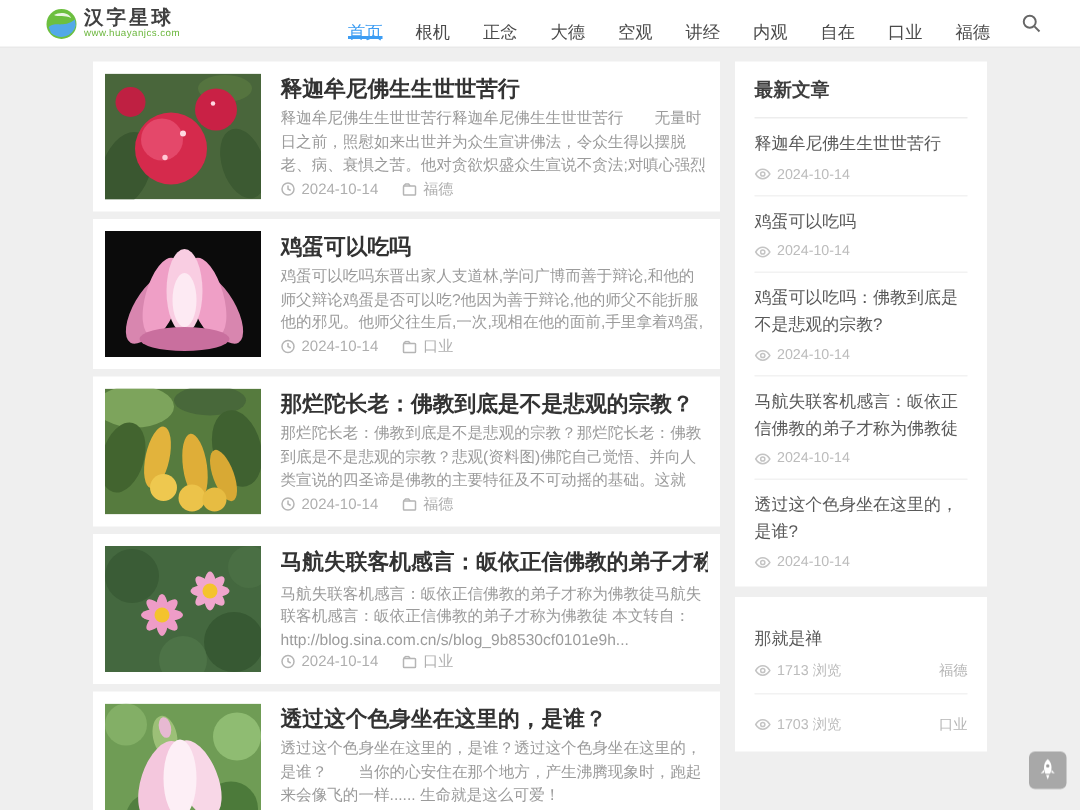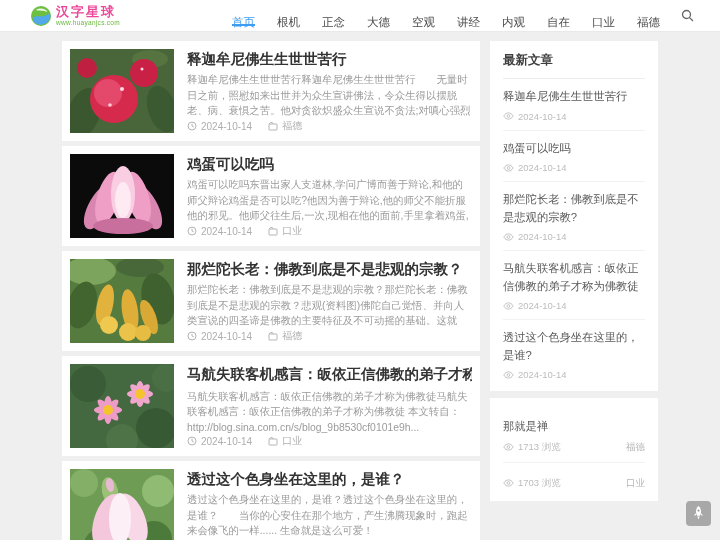--- a/index.html
+++ b/index.html
@@ -13,21 +13,21 @@
   
   .header {
     background:#fff; height:32px; display:flex; align-items:center;
     justify-content:space-between; padding:0 26px 0 30px;
     border-bottom:1px solid #e9e9e9; position:relative; z-index:5;
   }
   .logo { display:flex; align-items:center; gap:4px; cursor:pointer; }
   .logo-txt { display:flex; flex-direction:column; line-height:1; }
   .logo-title {
     font-family:"Liberation Serif", serif; font-weight:bold;
-    font-size:13px; color:#ec4899; letter-spacing:2px;
+    font-size:13px; color:#404040; letter-spacing:2px;
   }
   .logo-url { font-size:6.5px; color:#6ab63b; margin-top:2px; letter-spacing:.3px; }
   .nav { display:flex; align-items:center; height:32px; }
   .nav-item {
     font-size:11.5px; color:#4b4b4b; padding:0 11px; height:20px;
     line-height:32px; position:relative; cursor:pointer; white-space:nowrap;
   }
   .nav-item.active { color:#3d9df3; }
   .nav-item.active::after {
     content:""; position:absolute; left:11px; right:11px; bottom:0;
@@ -360,21 +360,21 @@
             <svg width="11" height="8" viewBox="0 0 11 8" fill="none" stroke="#c4c4c4">
                 <path d="M.8 4C2.2 1.7 3.8.9 5.5.9S8.8 1.7 10.2 4C8.8 6.3 7.2 7.1 5.5 7.1S2.2 6.3.8 4Z"></path>
                 <circle cx="5.5" cy="4" r="1.4"></circle>
               </svg>
           </span>
           <span>2024-10-14</span>
         </div>
       </div>
 
       <div class="side-item">
-        <div class="side-item-title">那烂陀长老：佛教到底是不是悲观的宗教?</div>
+        <div class="side-item-title">鸡蛋可以吃吗：佛教到底是不是悲观的宗教?</div>
         <div class="side-item-meta">
           <span class="icon">
             <svg width="11" height="8" viewBox="0 0 11 8" fill="none" stroke="#c4c4c4">
                 <path d="M.8 4C2.2 1.7 3.8.9 5.5.9S8.8 1.7 10.2 4C8.8 6.3 7.2 7.1 5.5 7.1S2.2 6.3.8 4Z"></path>
                 <circle cx="5.5" cy="4" r="1.4"></circle>
               </svg>
           </span>
           <span>2024-10-14</span>
         </div>
       </div>

